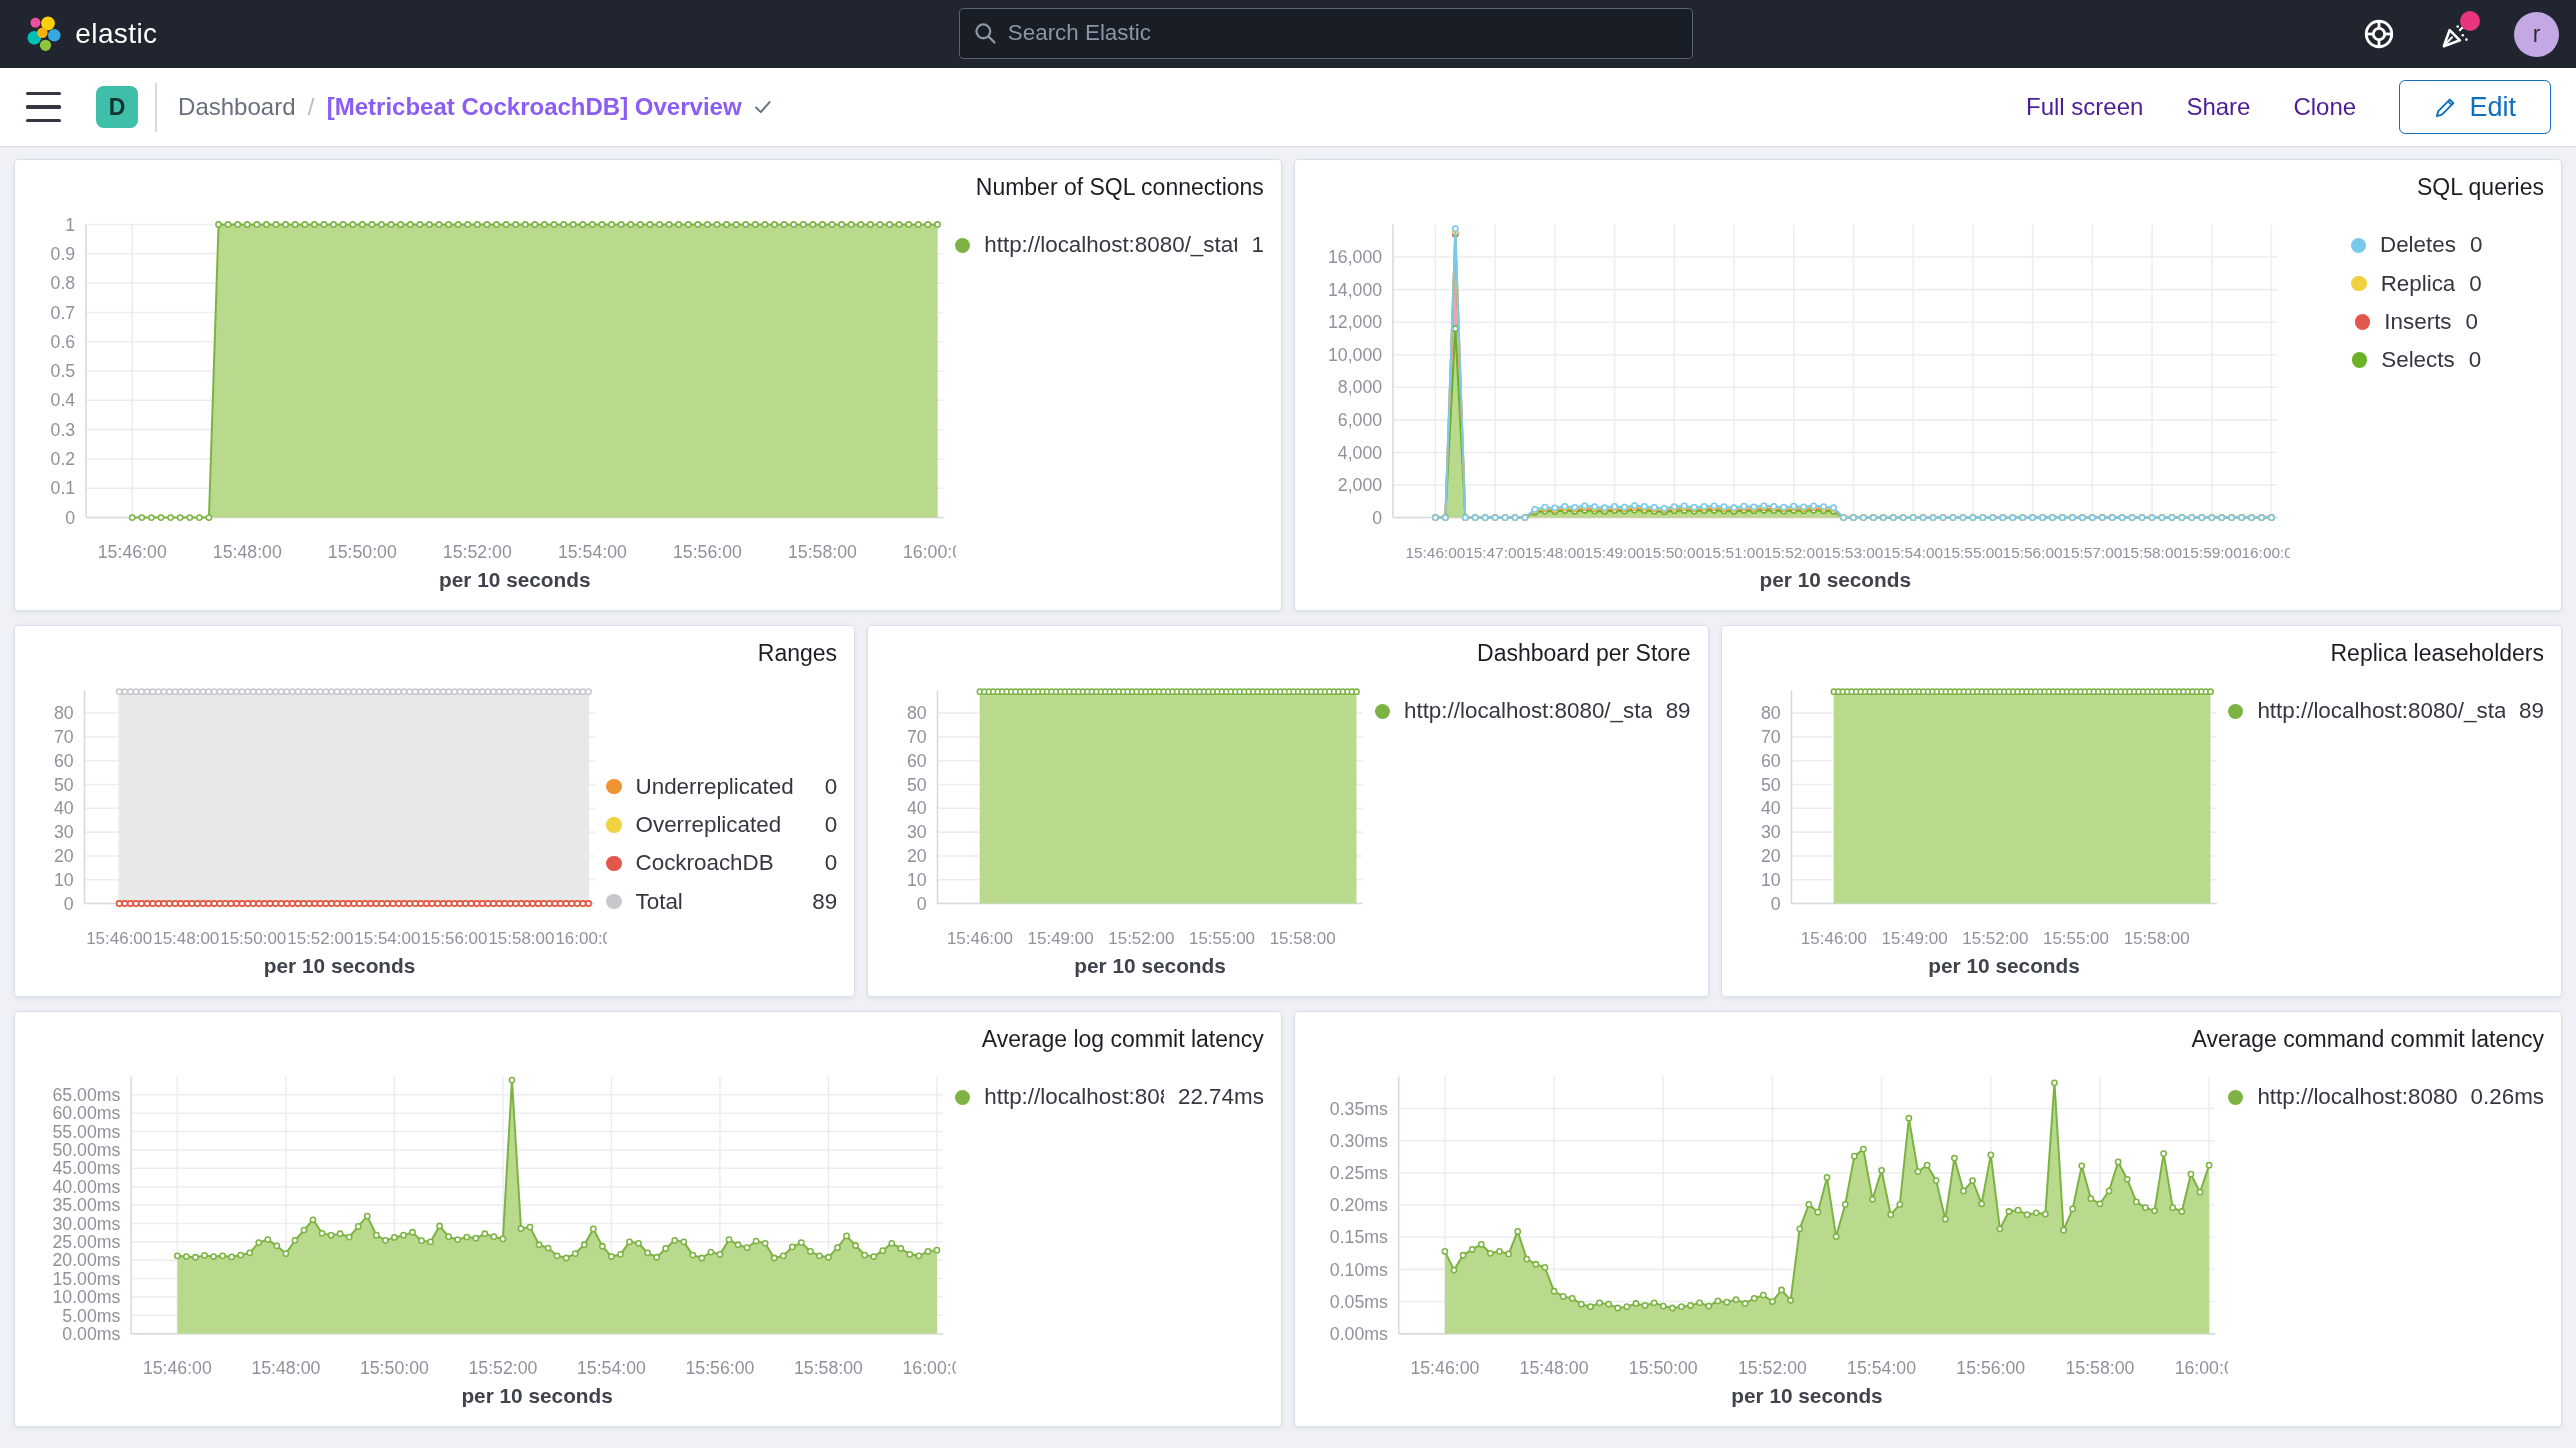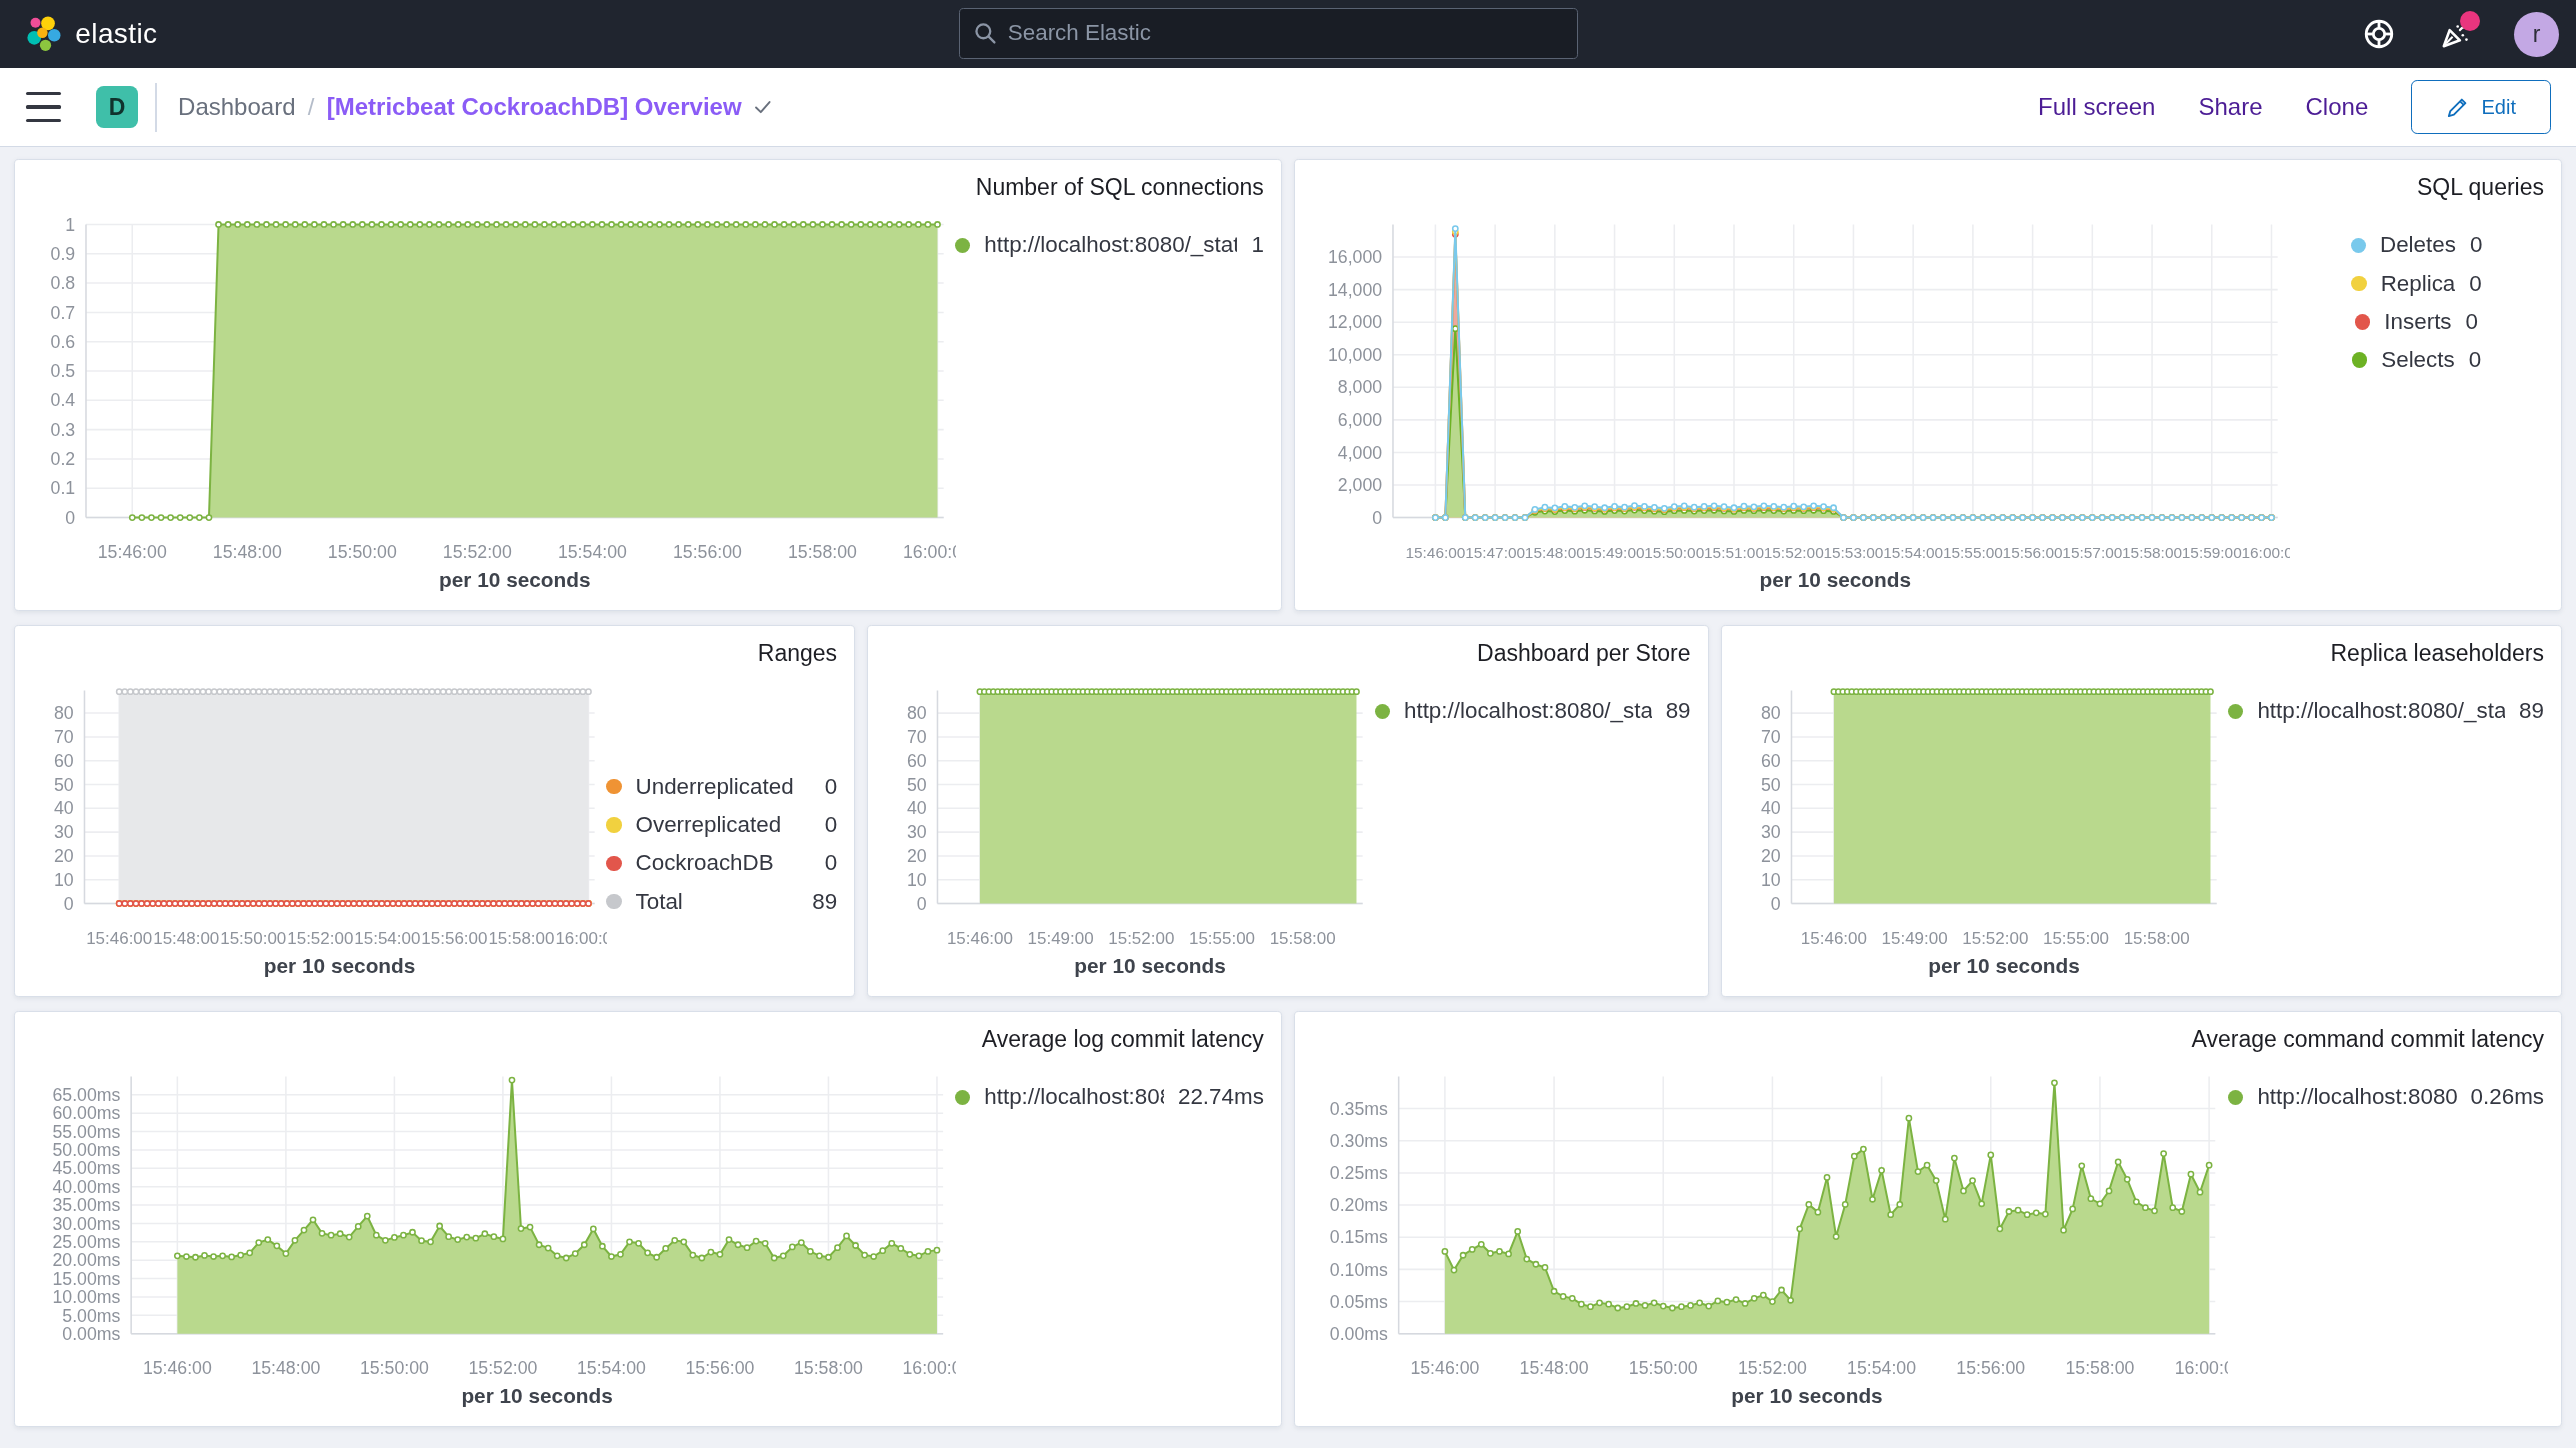--- a/index.html
+++ b/index.html
@@ -3,41 +3,41 @@
 <meta charset="utf-8">
 <style>
   * { margin:0; padding:0; box-sizing:border-box; }
   html,body { width:2576px; height:1448px; }
   body { font-family:"Liberation Sans",sans-serif; background:#eff1f6; overflow:hidden; position:relative; }
 
   
   .topbar { position:absolute; left:0; top:0; width:2576px; height:68px; background:#20252f; display:flex; align-items:center; }
   .brand { display:flex; align-items:center; gap:12.3px; margin-left:23px; }
   .brand-name { color:#ffffff; font-size:28px; font-weight:400; letter-spacing:0.4px; }
-  .searchbox { position:absolute; left:959px; top:7.7px; width:619px; height:51px; background:#191d25; border:0.8px solid #5a6373; border-radius:4.6px; display:flex; align-items:center; padding:0 14px; gap:10.8px; }
+  .searchbox { position:absolute; left:959px; top:7.7px; width:734px; height:51px; background:#191d25; border:0.8px solid #5a6373; border-radius:4.6px; display:flex; align-items:center; padding:0 14px; gap:10.8px; }
   .searchbox input { flex:1; background:transparent; border:none; outline:none; color:#aeb6c2; font-size:22.4px; font-family:inherit; }
   .searchbox input::placeholder { color:#8b95a5; }
   .top-actions { position:absolute; right:17px; top:0; height:68px; display:flex; align-items:center; gap:40px; }
   .icon-btn { position:relative; width:37px; height:37px; display:flex; align-items:center; justify-content:center; cursor:pointer; }
   .notif-dot { position:absolute; top:-4.6px; right:-6.2px; width:20px; height:20px; border-radius:50%; background:#e9357e; }
   .avatar { width:45px; height:45px; border-radius:50%; background:#c3a8e4; color:#2d2d38; display:flex; align-items:center; justify-content:center; font-size:23px; }
 
   
   .toolbar { position:absolute; left:0; top:68px; width:2576px; height:79px; background:#ffffff; border-bottom:0.8px solid #d3dae6; display:flex; align-items:center; }
   .hamburger { margin-left:26px; width:35px; height:31px; display:flex; flex-direction:column; justify-content:space-between; cursor:pointer; }
   .hamburger span { display:block; height:3.9px; background:#343741; border-radius:1.5px; }
   .app-badge { width:42px; height:42px; margin-left:35px; border-radius:7.7px; background:#3fbfa9; color:#10332d; font-weight:700; font-size:23px; display:flex; align-items:center; justify-content:center; }
   .tb-divider { width:1.5px; height:49px; background:#d3dae6; margin-left:17px; }
   .breadcrumbs { display:flex; align-items:center; margin-left:21.6px; gap:12.3px; font-size:24px; }
   .crumb-root { color:#69707d; cursor:pointer; }
   .crumb-sep { color:#b4bcc9; }
   .crumb-title { color:#8b5cf6; font-weight:700; display:flex; align-items:center; gap:10.8px; cursor:pointer; }
   .tb-right { margin-left:auto; display:flex; align-items:center; gap:43px; margin-right:25px; }
   .tb-link { color:#4c1d95; font-size:24px; cursor:pointer; white-space:nowrap; }
-  .edit-btn { display:flex; align-items:center; gap:12.3px; border:1.5px solid #0f6ebd; color:#0f6ebd; border-radius:6.2px; height:54px; padding:0 34px; font-size:20px; cursor:pointer; background:#fff; }
+  .edit-btn { display:flex; align-items:center; gap:12.3px; border:1.5px solid #0f6ebd; color:#0f6ebd; border-radius:6.2px; height:54px; padding:0 34px; font-size:27px; cursor:pointer; background:#fff; }
 
   
   .grid { position:absolute; left:0; top:147px; width:2576px; padding:12.3px 14px; display:grid; grid-template-columns:repeat(6,1fr); grid-template-rows:452px 372px 416px; gap:14px 12.3px; }
   .panel { background:#ffffff; border:0.8px solid #d9dfe9; border-radius:4.6px; box-shadow:0 1.5px 4.6px rgba(110,120,140,.12); padding:14px 17px 6.2px; display:flex; flex-direction:column; overflow:hidden; }
   .span3 { grid-column:span 3; }
   .span2 { grid-column:span 2; }
   .panel-title { font-size:23px; font-weight:400; color:#1d1e24; height:35px; flex:0 0 auto;text-align:right; }
   .chart-row { flex:1; display:flex; min-height:0; }
   .chart-body { flex:1; min-width:0; position:relative; }
   .chart-body svg { position:absolute; left:0; top:0; }

